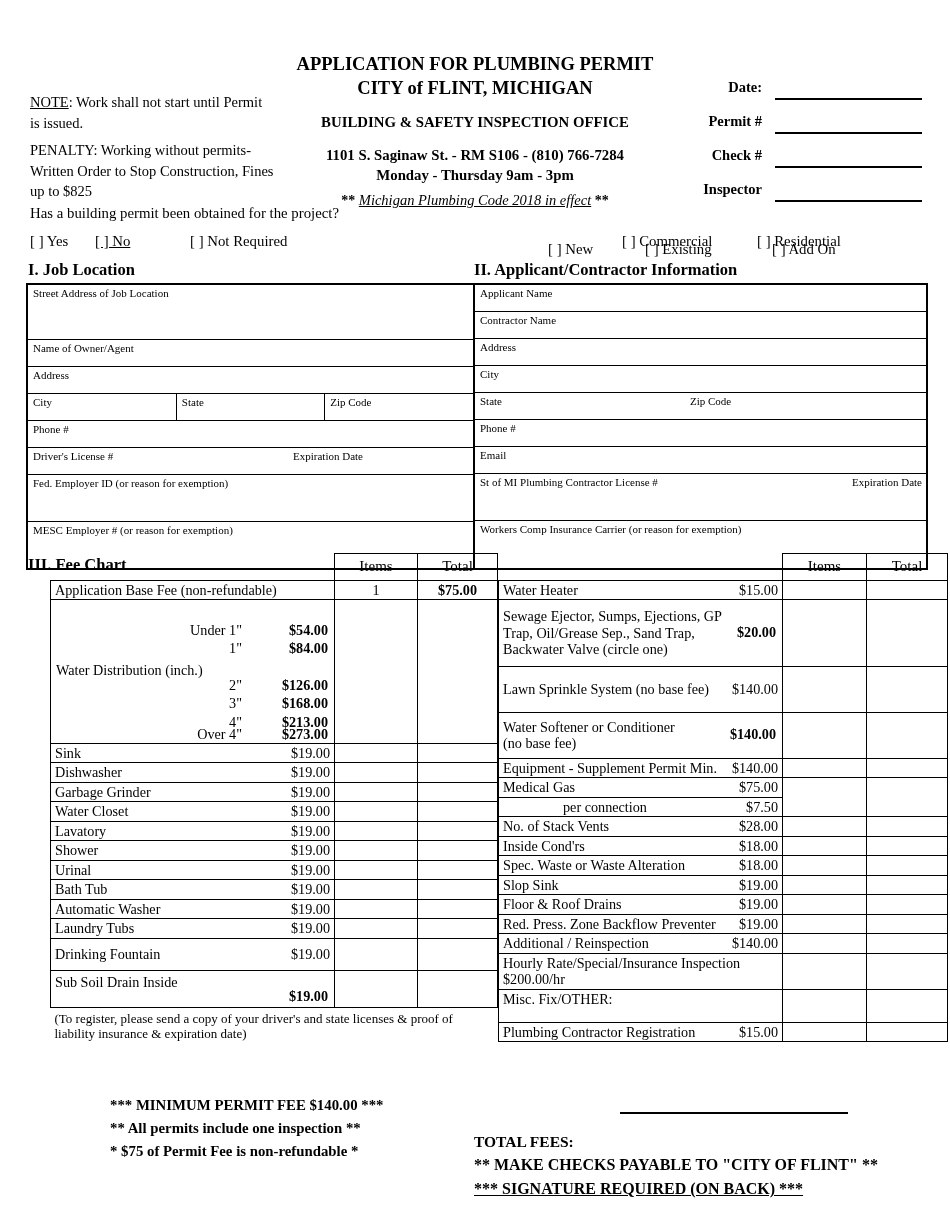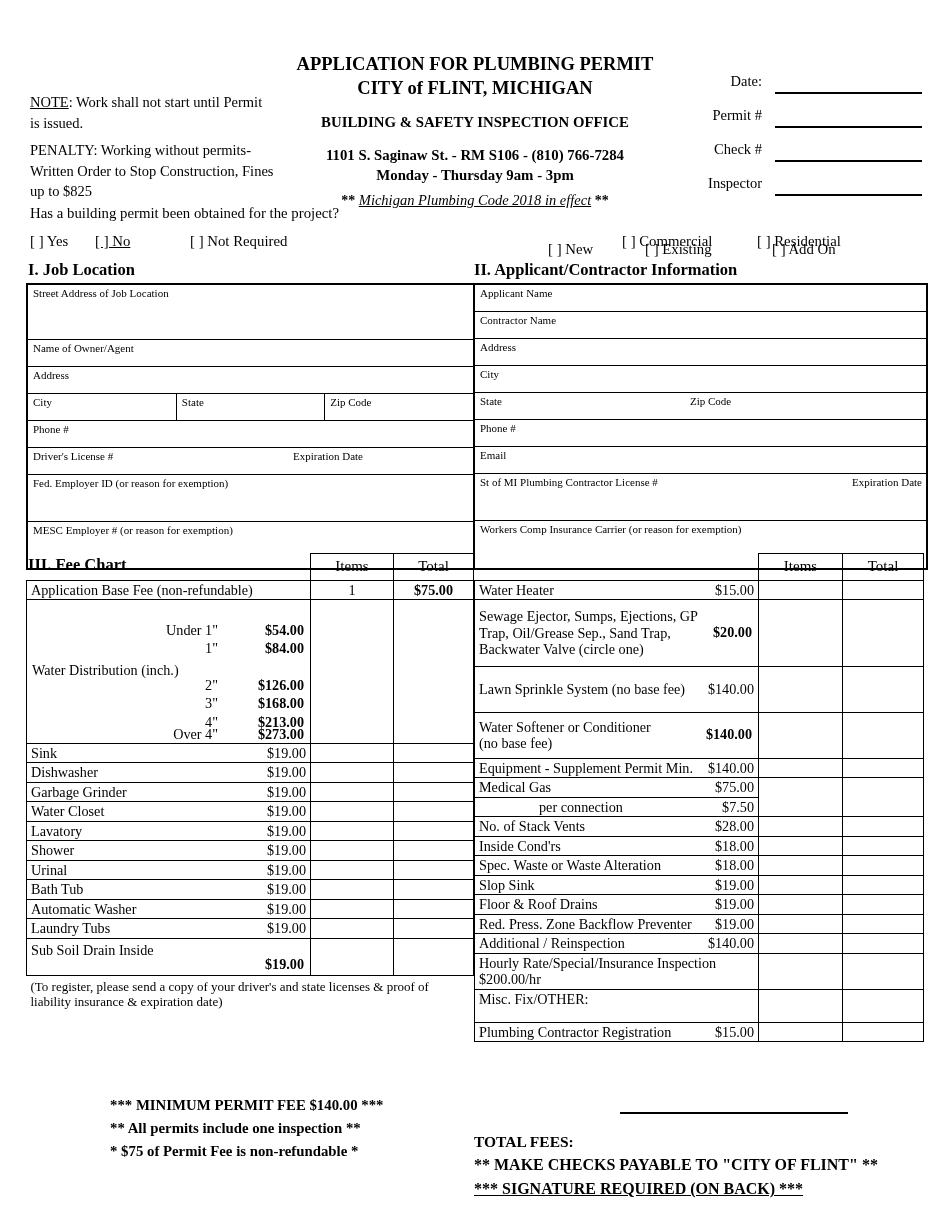--- a/index.html
+++ b/index.html
@@ -63,22 +63,23 @@
   }
   .hdr-code i {
     font-style: italic;
     text-decoration: underline;
     font-weight: normal;
     font-size: 14.5px;
   }
 
   .hdr-fields {
     position: absolute;
-    left: 690px; top: 70px;
+    left: 690px; top: 76px;
     width: 235px;
+    font-weight: bold;
   }
   .fld-row {
     position: relative;
     height: 34px;
   }
   .fld-label {
     position: absolute;
     left: 0; top: 3px;
     width: 72px;
     text-align: right;
@@ -193,20 +194,21 @@
   }
   .fee-cols { display: flex; }
   .fee-left { width: 448px; }
   .fee-right { width: 450px; }
 
   table.fee {
     border-collapse: collapse;
     table-layout: fixed;
     width: 100%;
     font-size: 14.2px;
+    margin-left: 24px;
   }
   table.fee td {
     border: 1px solid #000;
     padding: 1px 4px;
     vertical-align: middle;
     line-height: 1.16;
   }
   .c-items { width: 74px; text-align: center; }
   .c-total { width: 71px; text-align: center; }
   .c-items-r { width: 75px; text-align: center; }
@@ -497,20 +499,25 @@
           <tr>
                 <td><span>Automatic Washer</span><span class="price">$19.00</span></td>
                 <td class="c-items"></td>
                 <td class="c-total"></td>
               </tr>
           <tr>
                 <td><span>Laundry Tubs</span><span class="price">$19.00</span></td>
                 <td class="c-items"></td>
                 <td class="c-total"></td>
               </tr>
+          <tr>
+                <td style="height:29px"><span>Drinking Fountain</span><span class="price">$19.00</span></td>
+                <td class="c-items"></td>
+                <td class="c-total"></td>
+              </tr>
 
           <tr>
             <td class="subsoil">
               <span class="nm">Sub Soil Drain Inside</span>
               <span class="pr">$19.00</span>
             </td>
             <td class="c-items"></td>
             <td class="c-total"></td>
           </tr>
           <tr>

